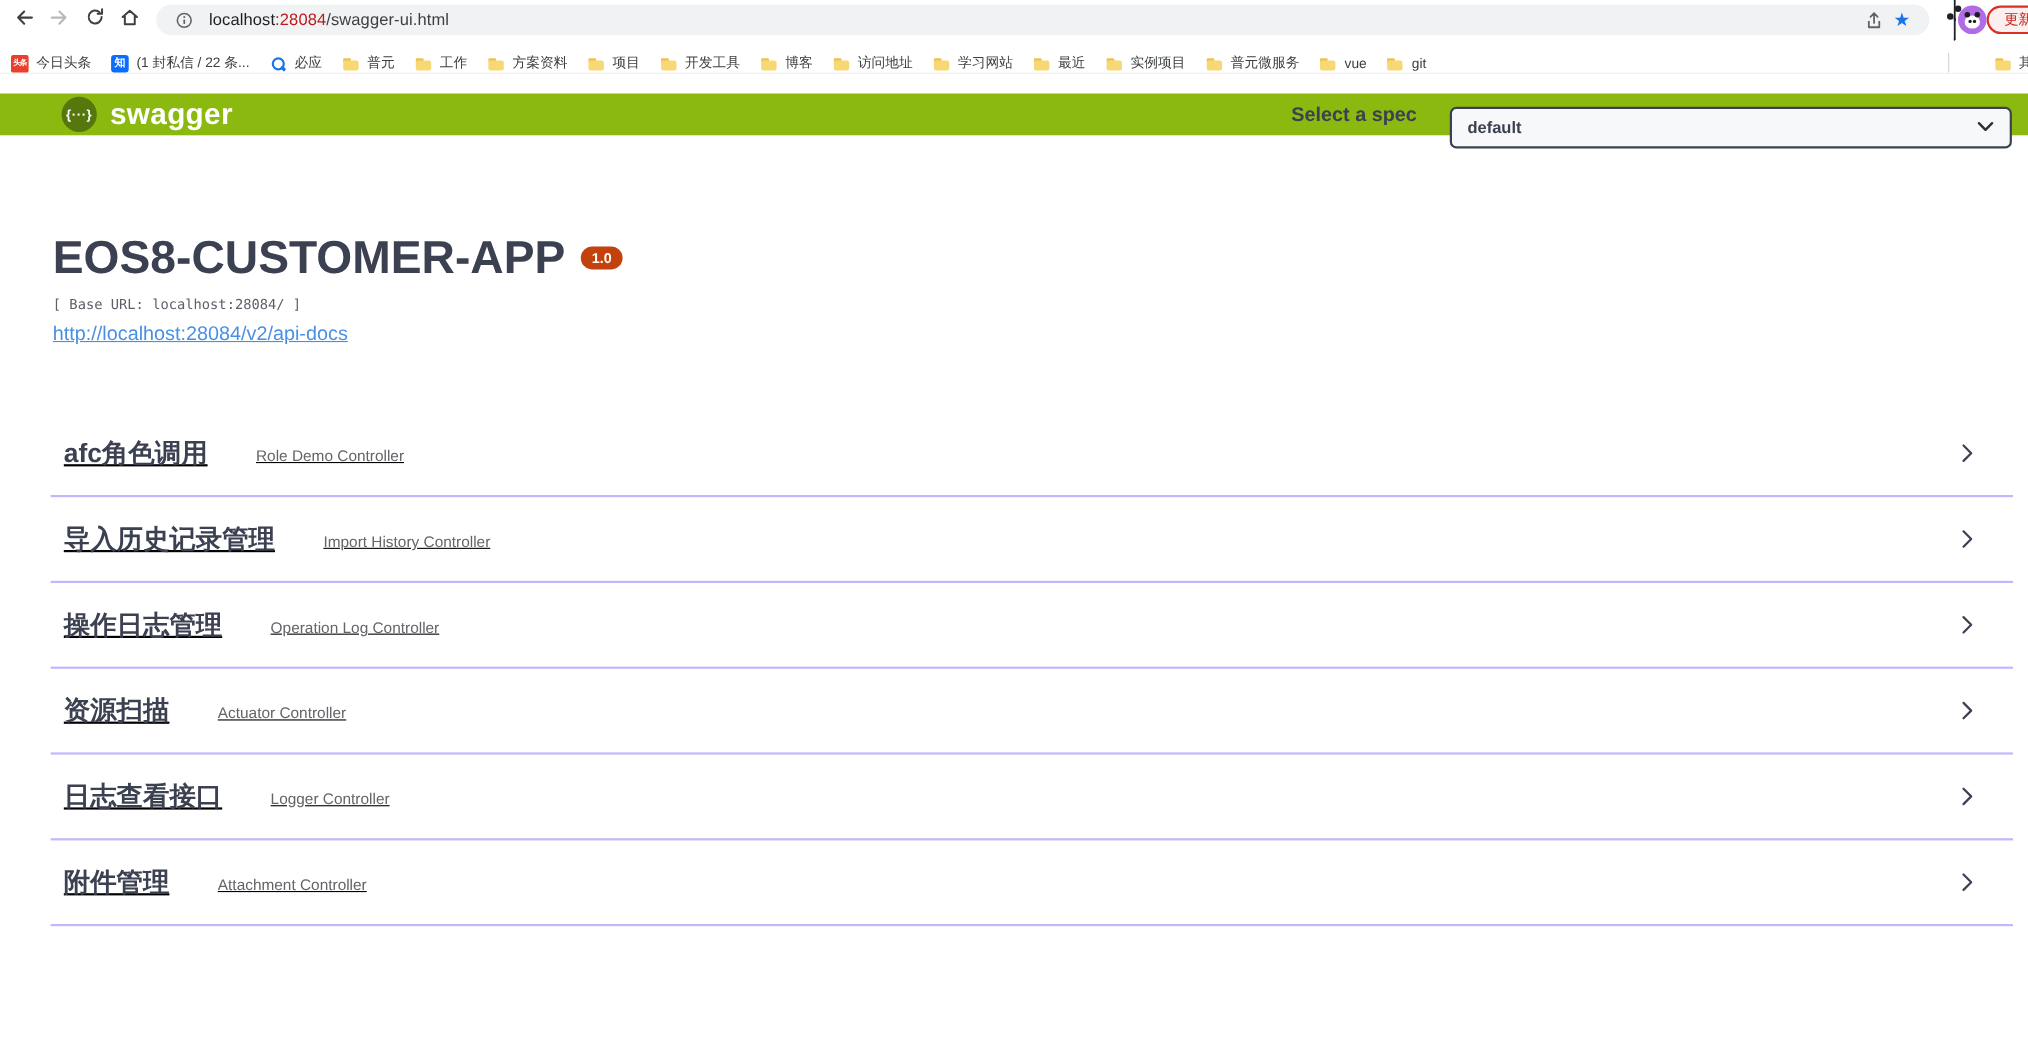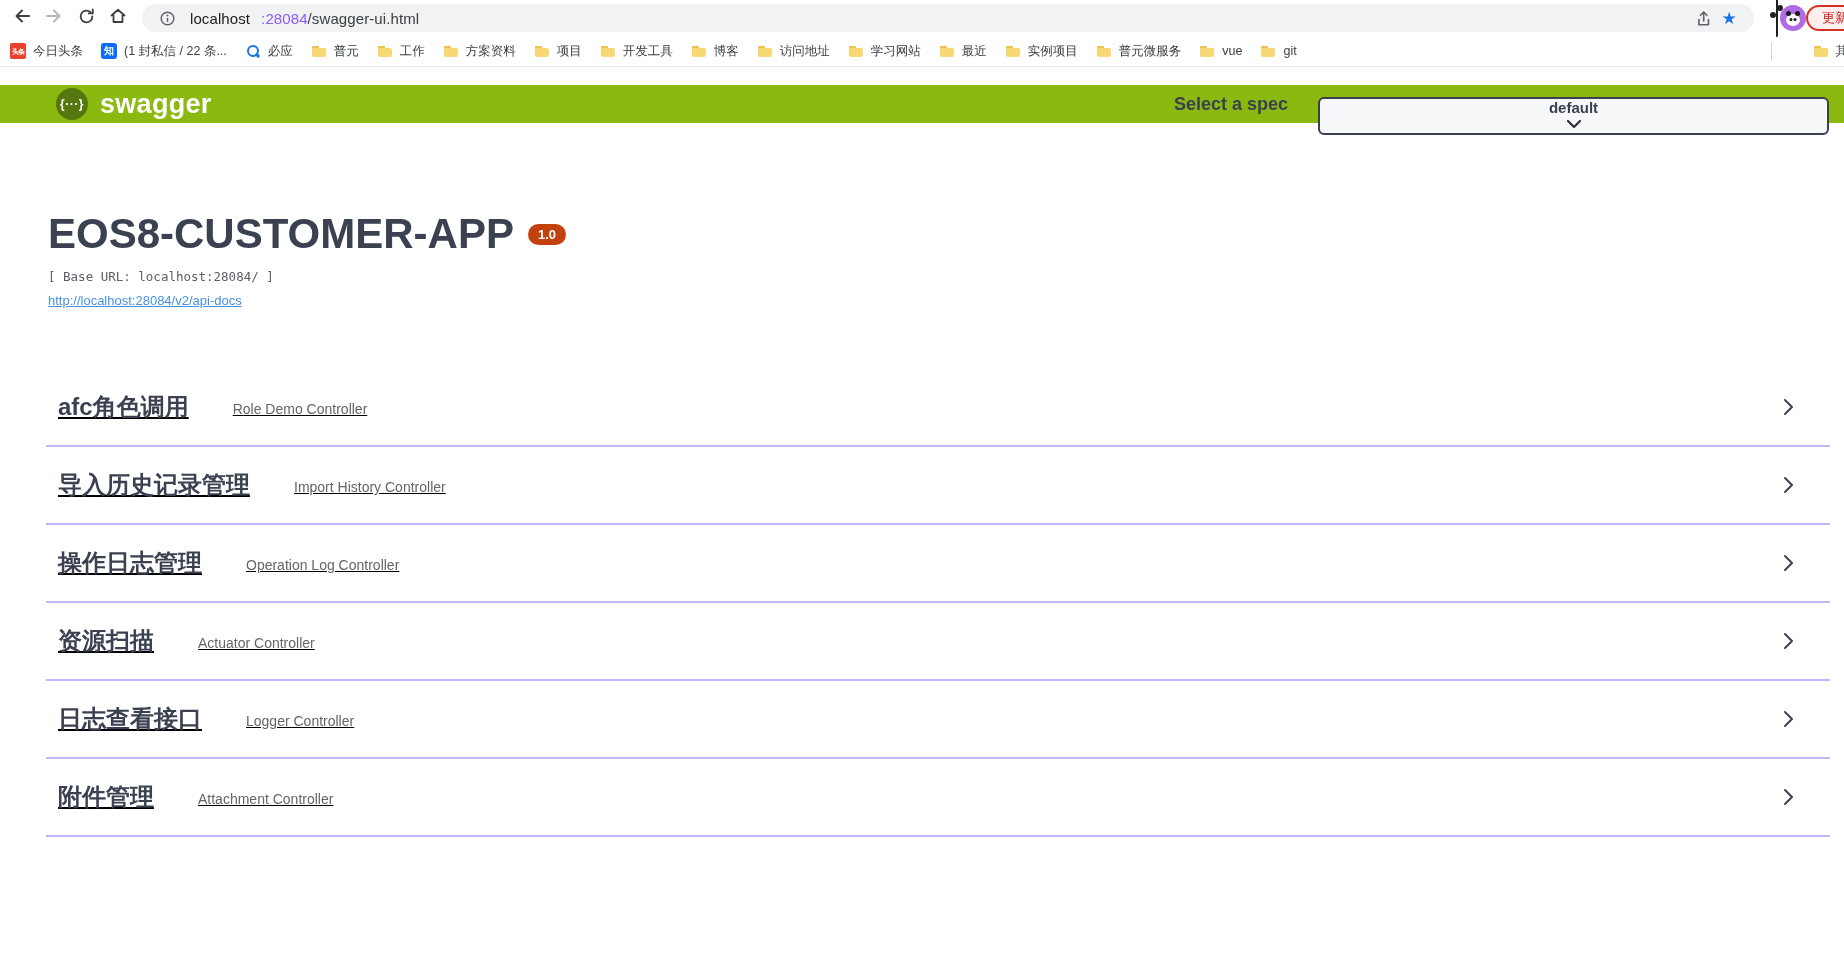--- a/index.html
+++ b/index.html
@@ -13,21 +13,21 @@
   
   .chrome { background:#fff; border-bottom:1px solid #e8eaed; }
   .toolbar { height:36px; display:flex; align-items:center; padding:0 10px 0 6px; position:relative; }
   .nav-btn { width:32px; height:32px; border-radius:50%; display:flex; align-items:center; justify-content:center; flex:none; }
   .addr {
     flex:1; height:28px; background:#f0f2f4; border-radius:14px;
     display:flex; align-items:center; padding:0 12px; margin:0 8px; min-width:0;
   }
   .addr-url { font-size:15px; margin-left:10px; white-space:nowrap; letter-spacing:.1px; }
   .u-host  { color:#202124; }
-  .u-port  { color:#8b5cf6;margin-left:11px; }
+  .u-port  { color:#b91c1c; }
   .u-path  { color:#3c4043; }
   .addr-spacer { flex:1; }
   .addr-icon { display:flex; align-items:center; justify-content:center; width:26px; height:26px; flex:none; }
   .star-glyph { color:#1a73e8; font-size:17px; line-height:1; }
   .tb-right { display:flex; align-items:center; margin-left:8px; }
 
   .puzzle { width:12px; height:12px; background:#202124; border-radius:2px; position:relative; margin:4px 2px 0 4px; }
   .puzzle::before { content:""; position:absolute; top:-4px; left:3px; width:6px; height:6px; border-radius:50%; background:#202124; }
   .puzzle::after  { content:""; position:absolute; left:-4px; top:3px; width:6px; height:6px; border-radius:50%; background:#202124; }
 
@@ -38,21 +38,21 @@
   .avatar::before { content:""; position:absolute; left:6px; top:9px; width:14px; height:12px; background:#fff; border-radius:50%; }
   .avatar::after  { content:""; position:absolute; left:6px; top:6px; width:5px; height:5px; background:#1c1c1c; border-radius:50%; box-shadow:9px 0 0 #1c1c1c, 2.5px 6px 0 -1px #1c1c1c, 6.5px 6px 0 -1px #1c1c1c; }
 
   .update-pill {
     flex:none; margin-right:-30px; height:26px; padding:0 14px;
     border:2px solid #d93025; border-radius:14px; background:#fdefee;
     color:#c5221f; font-size:13px; display:flex; align-items:center; white-space:nowrap;
   }
 
   
-  .bookmarks { height:30px; display:flex; align-items:center; padding:0 6px 0 10px; background:#fff;gap:29px; }
+  .bookmarks { height:30px; display:flex; align-items:flex-end; padding:0 6px 0 10px; background:#fff;gap:29px; }
   .bm-list { display:flex; align-items:center; gap:18px; }
   .bm-item { display:flex; align-items:center; gap:7px; white-space:nowrap; }
   .bm-label { font-size:12.5px; color:#3c4043; }
   .bm-icon { width:16px; height:16px; position:relative; display:flex; align-items:center; justify-content:center; flex:none; }
   .icon-folder::before { content:""; position:absolute; left:1px; top:3px;  width:7px;  height:4px; background:#eec04d; border-radius:1px; }
   .icon-folder::after  { content:""; position:absolute; left:1px; top:5px;  width:14px; height:9px; background:#f8d775; border-radius:2px; }
   .icon-toutiao { background:#e8402d; border-radius:2px; }
   .icon-toutiao::before { content:"头条"; color:#fff; font-size:7px; font-weight:700; letter-spacing:-1px; line-height:1; }
   .icon-zhihu { background:#0b6cff; border-radius:3px; }
   .icon-zhihu::before { content:"知"; color:#fff; font-size:10px; font-weight:700; line-height:1; }
@@ -68,29 +68,29 @@
     width:32px; height:32px; border-radius:50%; background:#55770d; color:#fff;
     display:flex; align-items:center; justify-content:center;
     font-size:12px; font-weight:700; letter-spacing:.5px; flex:none;
   }
   .logo-text { color:#fff; font-size:27px; font-weight:700; margin-left:12px; letter-spacing:.3px; }
   .select-label { position:absolute; right:556px; top:0; height:100%; display:flex; align-items:center; color:#3b4151; font-weight:700; font-size:18px; }
   .spec-select {
     position:absolute; left:1318px; top:12px; width:511px; height:38px; z-index:3;
     background:#f7f8fa; border:2px solid #3b4151; border-radius:6px;
     display:flex; align-items:center; justify-content:space-between;
-    padding:0 14px; font-size:15px; font-weight:700; color:#3b4151; cursor:pointer;flex-direction:column;
+    padding:0 14px; font-size:15px; font-weight:700; color:#3b4151; cursor:pointer;
   }
 
   
   .api-info { padding-left:48px; }
   .api-title { margin:88px 0 0; font-size:42px; font-weight:700; color:#3b4151; display:flex; align-items:center; gap:14px; line-height:1.1; }
   .version-badge { background:#c2410c; color:#fff; font-size:13px; font-weight:700; padding:4px 10px; border-radius:14px; position:relative; top:0; line-height:1; }
   .base-url { margin-top:12px; font-family:"DejaVu Sans Mono","Liberation Mono",monospace; font-size:12.5px; color:#5b5f67; }
-  .docs-link { display:inline-block; margin-top:9px; font-size:13px; color:#4990e2; text-decoration:underline; cursor:pointer; }
+  .docs-link { display:inline-block; margin-top:9px; font-size:18px; color:#4990e2; text-decoration:underline; cursor:pointer; }
 
   
   .sections { margin:60px 14px 0 46px; }
   .api-row { height:78px; display:flex; align-items:center; border-bottom:2px solid #c4b5fd; padding:0 32px 0 12px; cursor:pointer;text-decoration:underline; }
   .api-row.highlighted { background:#f6f6f6; }
   .row-title { margin:0; font-size:24px; font-weight:700; color:#3b4151; }
   .row-sub { margin-left:16px; font-size:14px; color:#626569; position:relative; top:2px;padding-left:28px; }
   .row-chevron { margin-left:auto; display:flex; align-items:center; }
 </style>
 </head>

